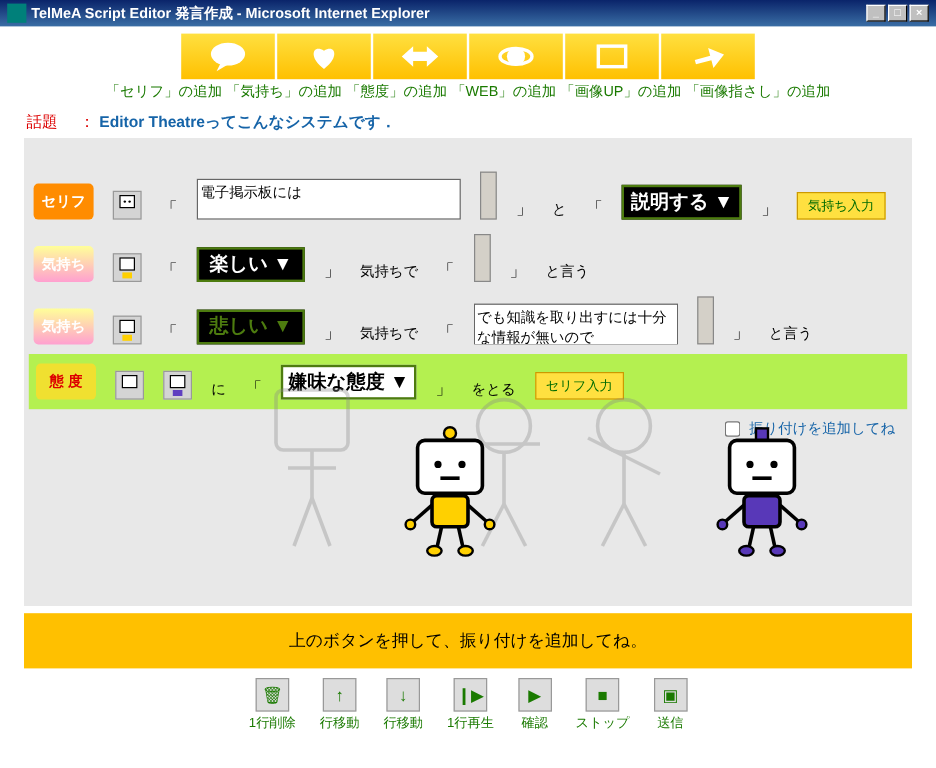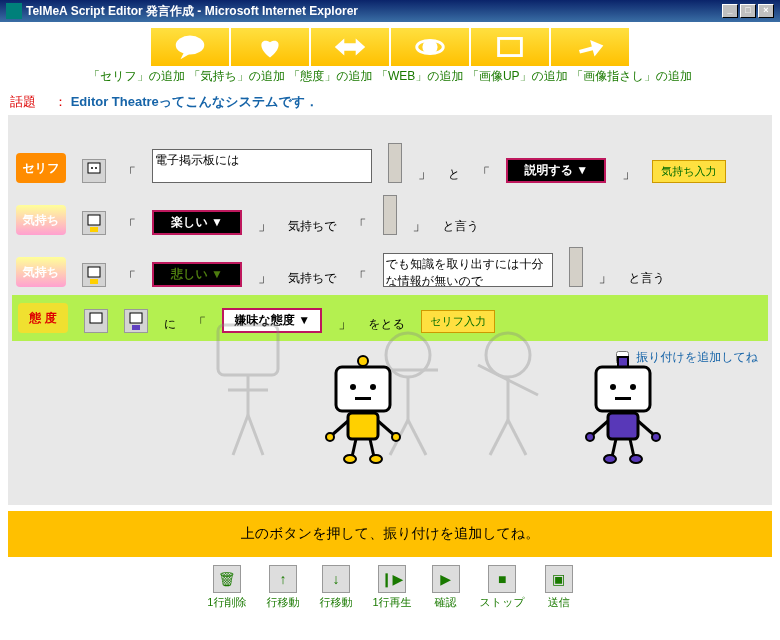--- a/index.html
+++ b/index.html
@@ -1,37 +1,37 @@
 <!DOCTYPE html>
 <html><head>
 <meta charset="utf-8">
 <style>
 *{margin:0;padding:0;box-sizing:border-box}
 body{font-family:"MS PGothic",sans-serif;font-size:12px;background:#fff;width:780px;height:640px;overflow:hidden}
 .titlebar{background:linear-gradient(#0a246a,#3a6ea5);color:#fff;font-weight:bold;padding:3px 6px;display:flex;justify-content:space-between;align-items:center;height:22px}
 .titlebar-icon{width:16px;height:16px;background:#00807a;margin-right:4px;display:inline-block}
 .winbtns{display:flex;gap:2px}
 .winbtn{width:16px;height:14px;background:#c0c0c0;border:1px solid #fff;border-right-color:#000;border-bottom-color:#000;font-size:9px;text-align:center;line-height:11px;font-family:Arial}
-.content{padding:6px 8px;height:530px;position:relative}
+.content{padding:6px 20px;height:530px;position:relative}
 .toolbar{display:flex;justify-content:center;gap:2px;margin-bottom:2px}
 .tbtn{width:78px;height:38px;background:linear-gradient(#ffe040,#ffc000);display:flex;align-items:center;justify-content:center}
 .tbtn svg{width:38px;height:30px}
 .toolbar-labels{text-align:center;color:#1a7a00;font-size:12px;margin-bottom:8px}
 .topic-row{color:#d00;font-size:13px;margin:6px 0 4px 2px}
 .topic-row .topic-text{color:#1664a8;font-weight:bold}
 .main-area{background:#e8e8e8;padding:4px;position:relative;height:390px}
 .row{display:flex;align-items:flex-end;gap:16px;padding:4px;margin-bottom:4px}
 .tag{width:50px;height:30px;border-radius:4px;color:#fff;font-weight:bold;text-align:center;line-height:30px;font-size:12px}
 .tag-s{background:#ff8c00}
 .tag-k{background:linear-gradient(#ff9,#ffa0d0)}
 .tag-t{background:#f0e030}
 .ava{width:24px;height:24px;background:#d4d4d4;border:1px solid #999;display:inline-flex;align-items:center;justify-content:center}
 .ta{border:1px solid #666;background:#fff;font-size:12px;padding:2px;resize:none;font-family:inherit}
 .bracket{font-size:14px}
-.sel{border:2px solid #be185d;background:#fff;padding:2px 4px;font-size:12px;font-weight:bold;min-width:100px;display:inline-block;text-align:center}
+.sel{border:2px solid #4d7c0f;background:#fff;padding:2px 4px;font-size:16px;font-weight:bold;min-width:100px;display:inline-block;text-align:center}
 .small-btn{background:#ffe040;border:1px solid #cc9900;padding:3px 8px;font-size:11px;color:#006b00}
 .row-taido{background:#b4f050;padding:8px 6px}
 .chk-row{text-align:right;color:#1664a8;font-size:12px;padding:4px 10px}
 .chk-row input{vertical-align:middle;margin-right:4px}
 .robot{position:absolute}
 .yellow-bar{background:#ffc000;text-align:center;padding:14px;font-size:14px;margin-top:6px}
 .bottom-btns{display:flex;justify-content:center;gap:20px;margin-top:8px}
 .bbtn{text-align:center;color:#1a7a00;font-size:11px}
 .bicon{width:28px;height:28px;background:#ddd;border:1px solid #999;display:flex;align-items:center;justify-content:center;margin:0 auto 2px;font-size:14px}
 .scroll-handle{display:inline-block;width:14px;height:40px;background:#d4d0c8;border:1px solid #888;vertical-align:middle}

